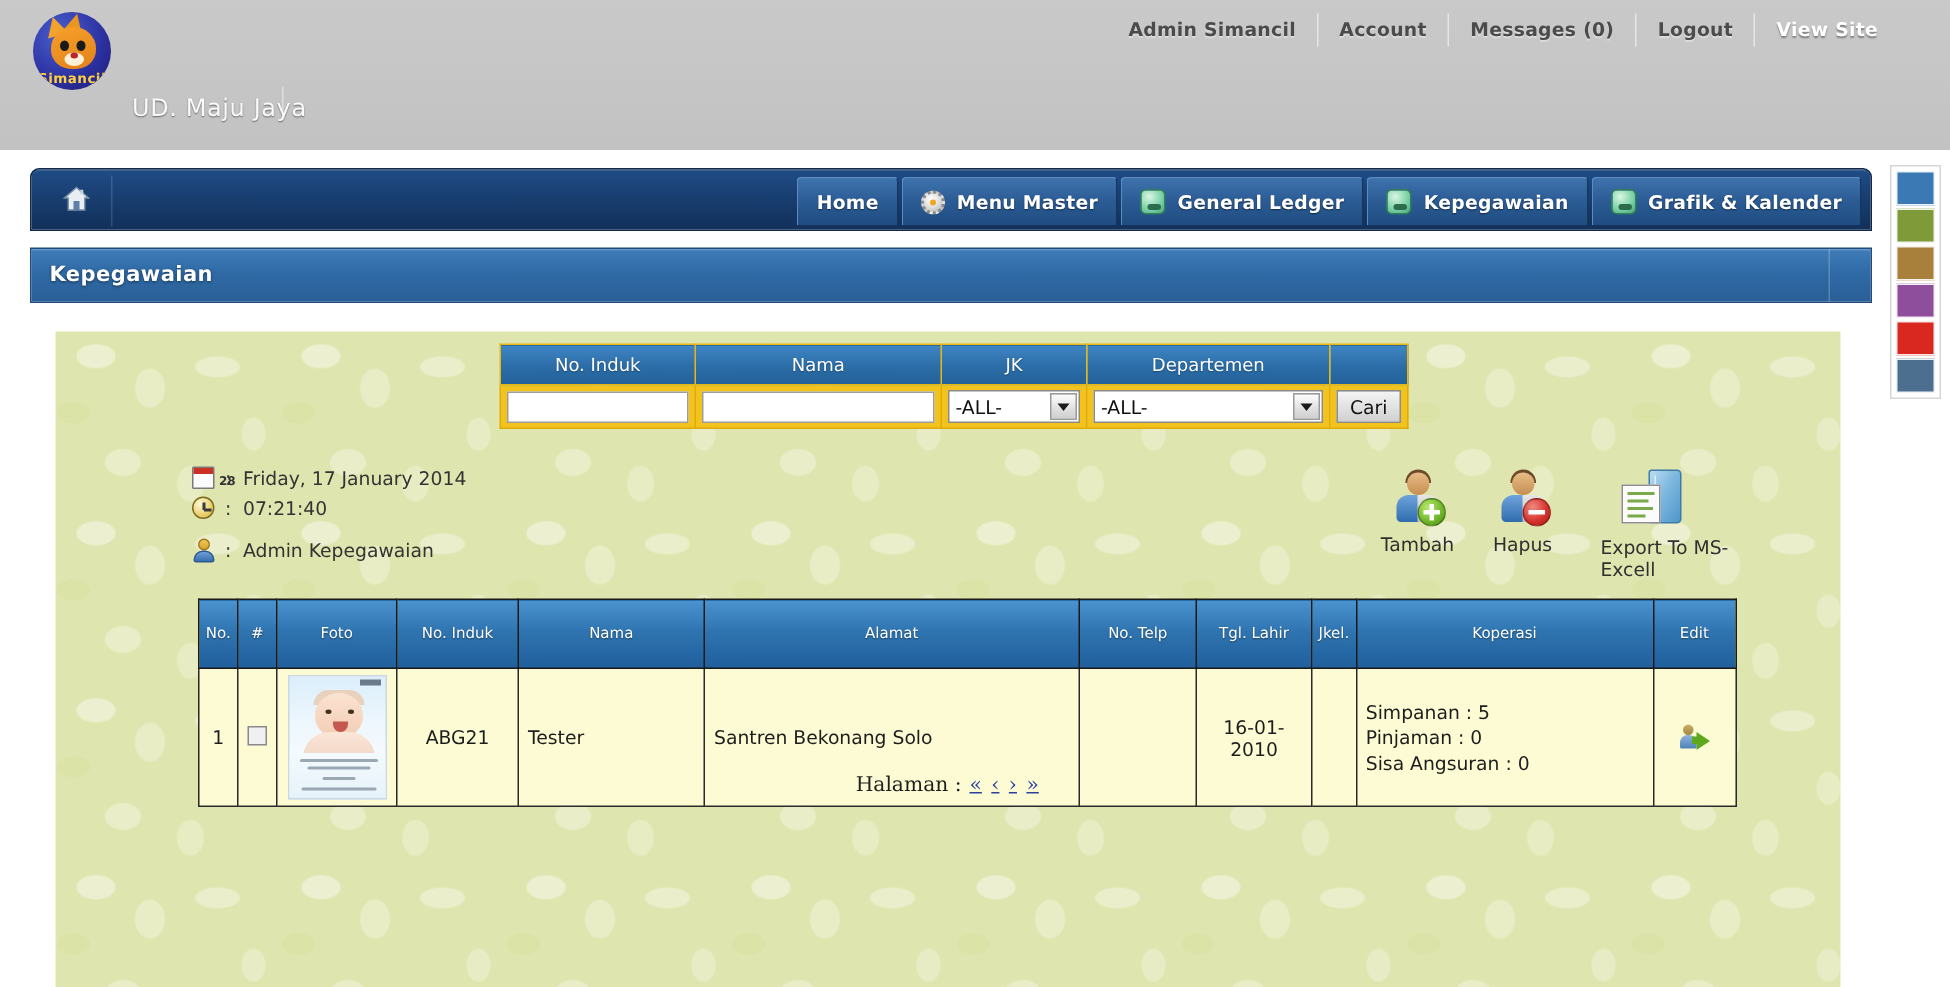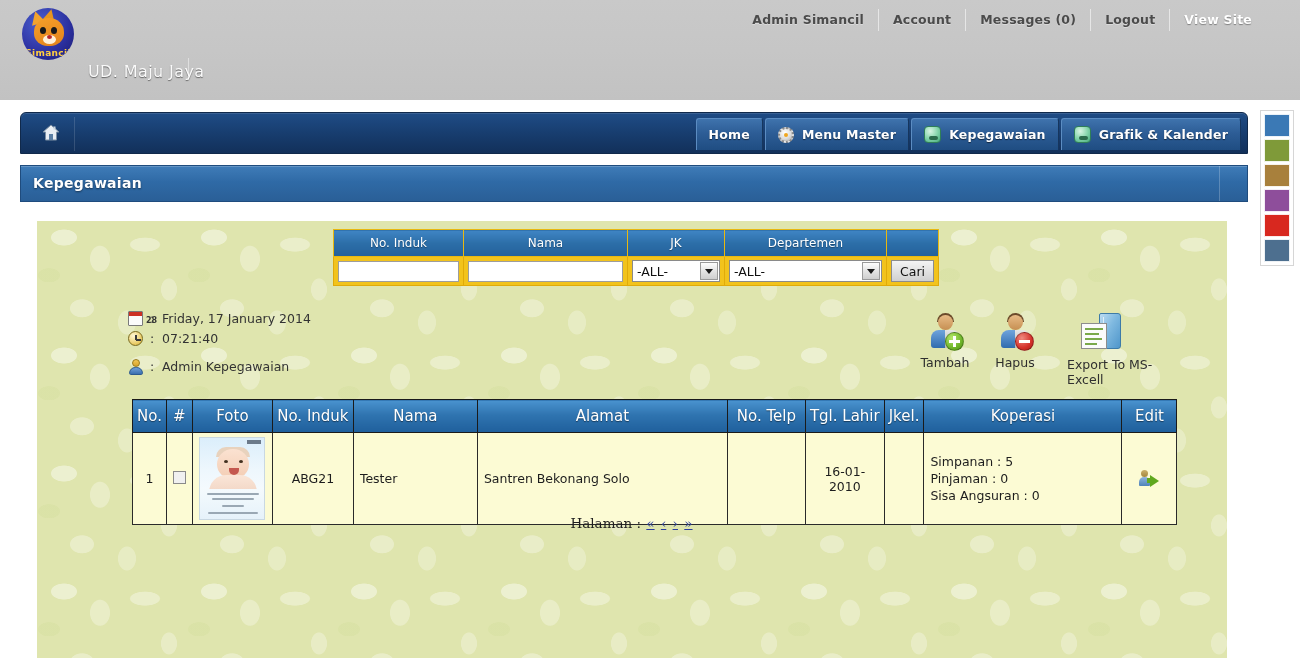--- a/index.html
+++ b/index.html
@@ -324,22 +324,22 @@
   .excel-ic .sheet .ln:nth-child(1){ top:4px; width:18px; }
   .excel-ic .sheet .ln:nth-child(2){ top:9px; width:14px; }
   .excel-ic .sheet .ln:nth-child(3){ top:14px; width:17px; }
   .excel-ic .sheet .ln:nth-child(4){ top:19px; width:12px; }
 
   
   .data-wrap { position: absolute; left: 95px; top: 178px; }
   table.data-table { border-collapse: collapse; }
   table.data-table th {
     background: linear-gradient(180deg, #4a93cf 0%, #2f74b0 45%, #1f5f9c 100%);
-    color: #ffffff; font-size: 15px; font-weight: normal;
-    padding: 7px 4px; text-align: center;
+    color: #ffffff; font-size: 10px; font-weight: normal;
+    padding: 17px 4px; text-align: center;
     border: 1px solid #1a1a1a;
     text-shadow: 0 1px 1px rgba(0,0,0,.45);
     white-space: nowrap;
   }
   table.data-table td {
     background: #fcfbd4;
     border: 1px solid #2a2a2a;
     font-size: 12.5px; color: #1d1d1d;
     padding: 4px 6px;
     vertical-align: middle;
@@ -497,20 +497,26 @@
 
   <div class="nav-items">
     <div class="nav-btn plain">
       <span>Home</span>
     </div>
     <div class="nav-btn">
       <span class="nicon">
           <span class="gear-ic"></span>
         </span>
       <span>Menu Master</span>
+    </div>
+    <div class="nav-btn">
+      <span class="nicon">
+          <span class="nav-icon-circle"></span>
+        </span>
+      <span>General Ledger</span>
     </div>
     <div class="nav-btn">
       <span class="nicon">
           <span class="nav-icon-circle"></span>
         </span>
       <span>Kepegawaian</span>
     </div>
     <div class="nav-btn">
       <span class="nicon">
           <span class="nav-icon-circle"></span>

